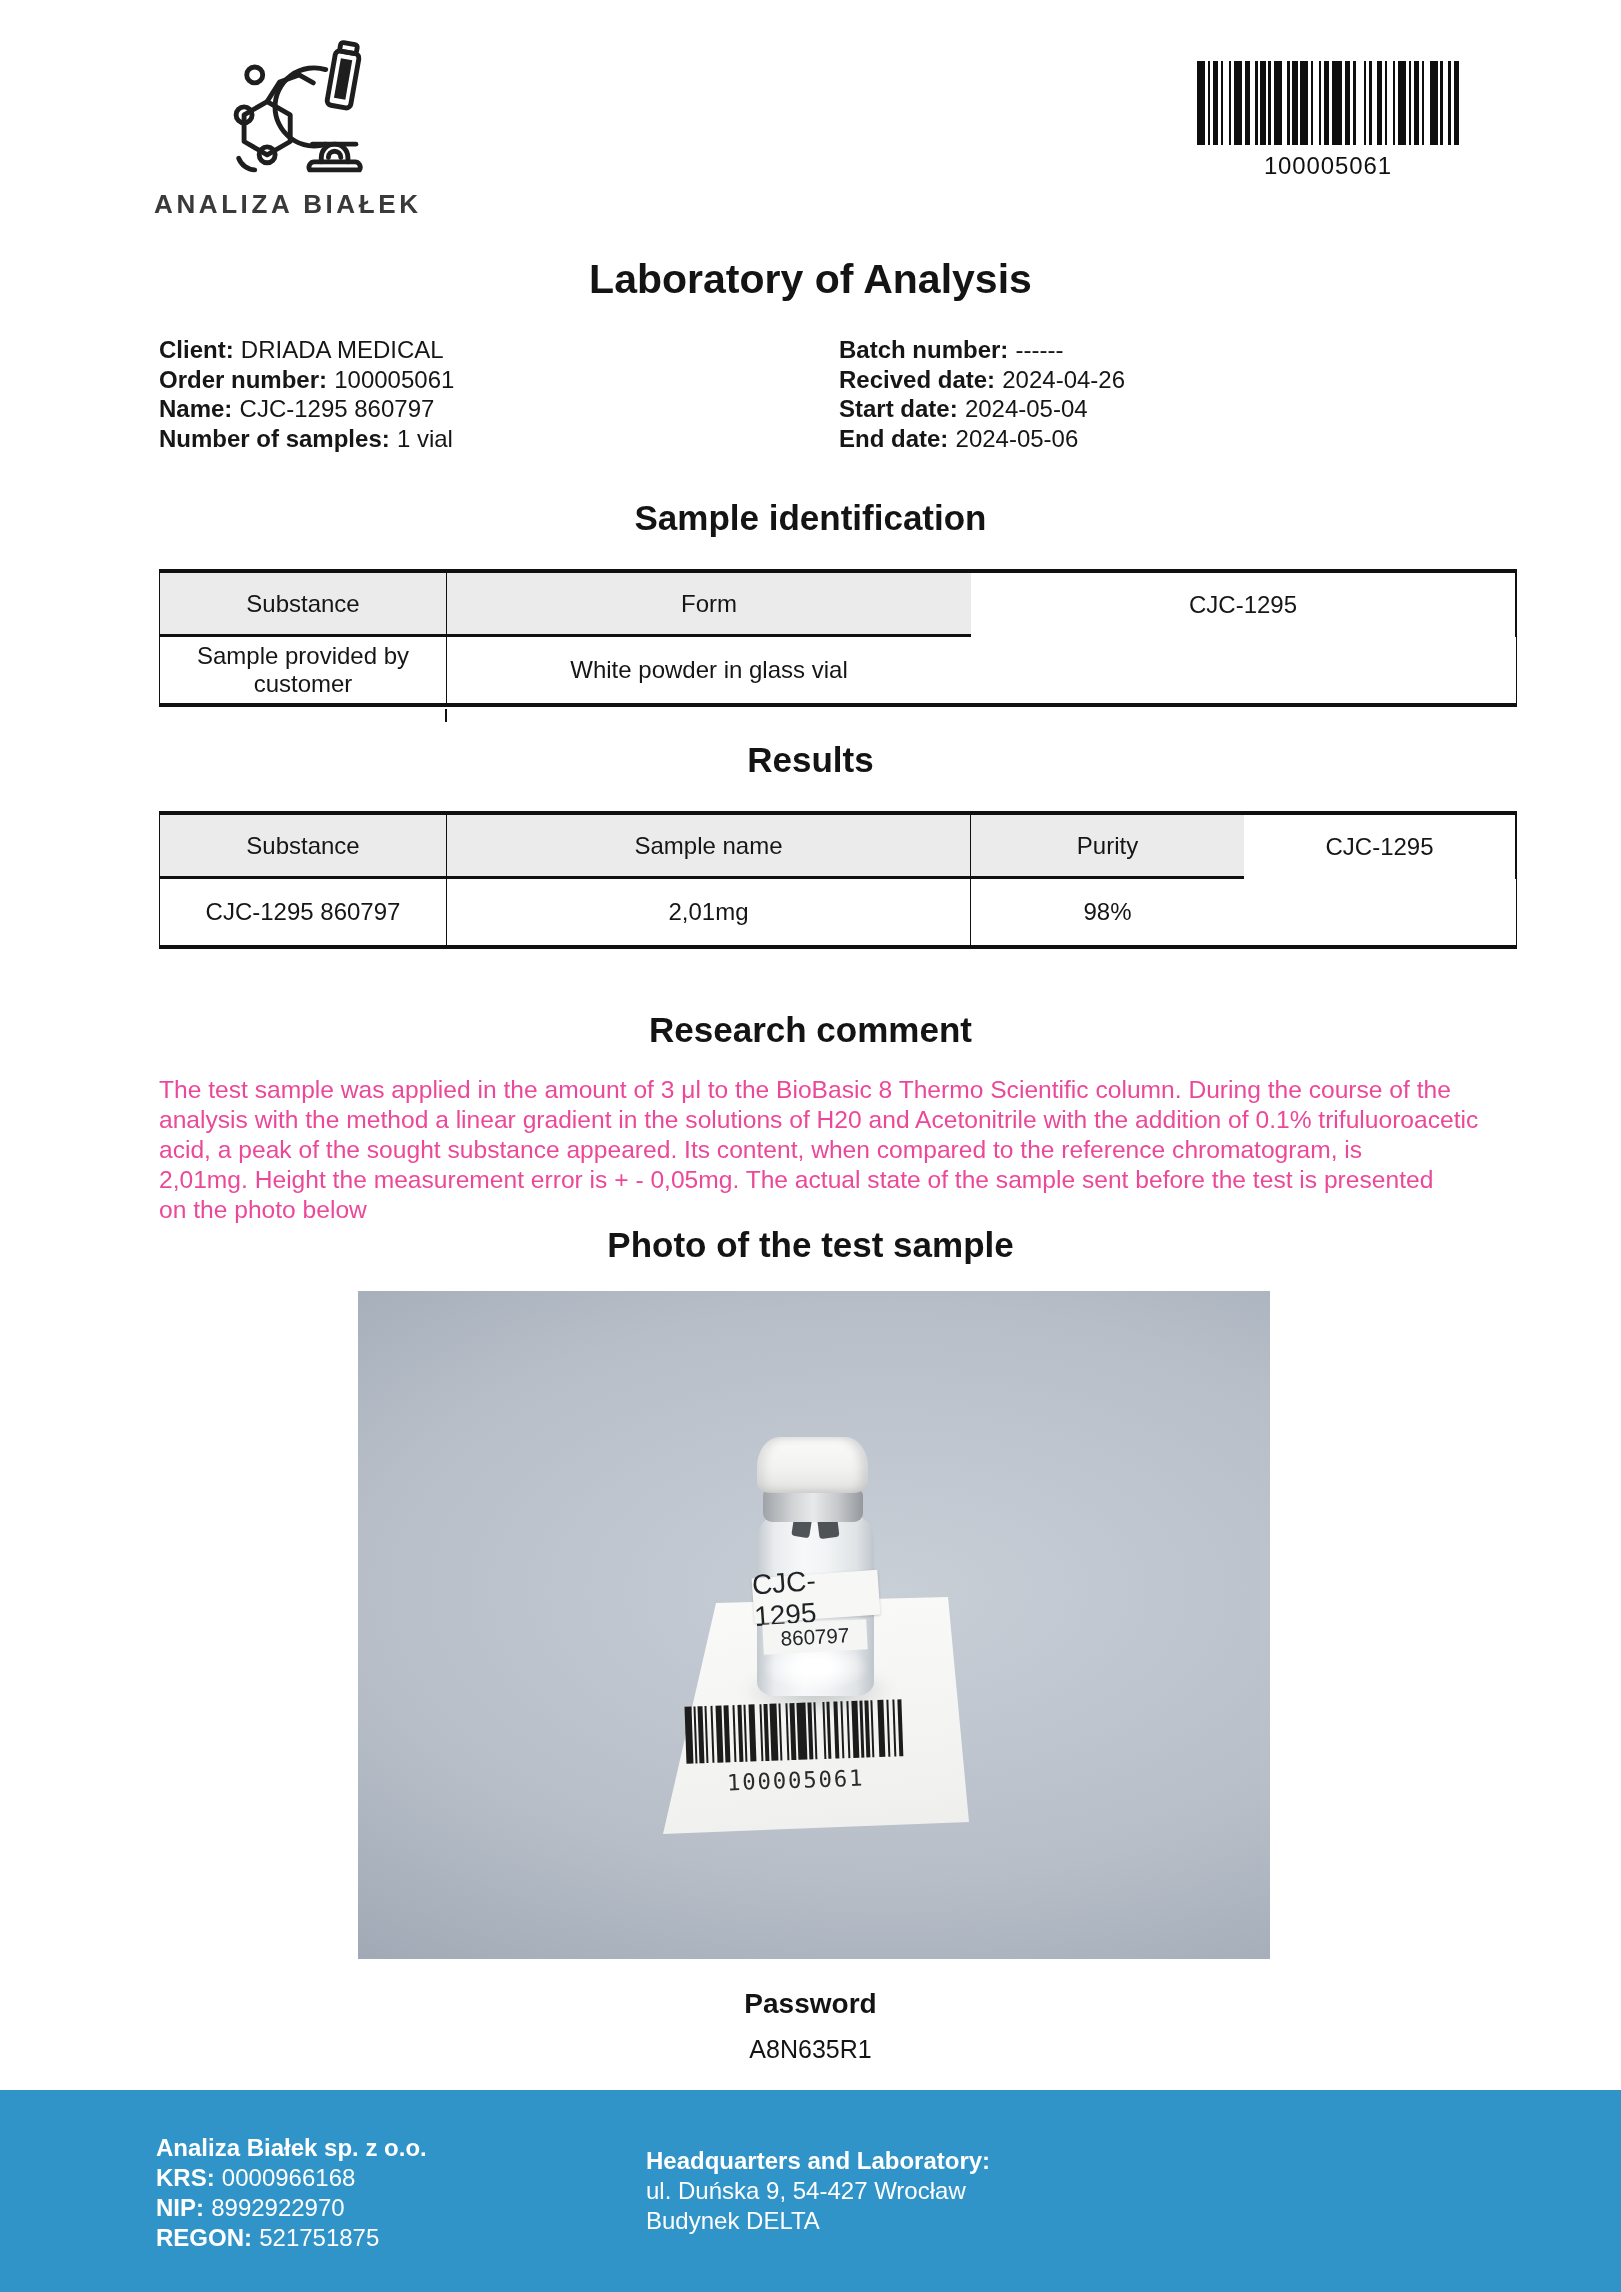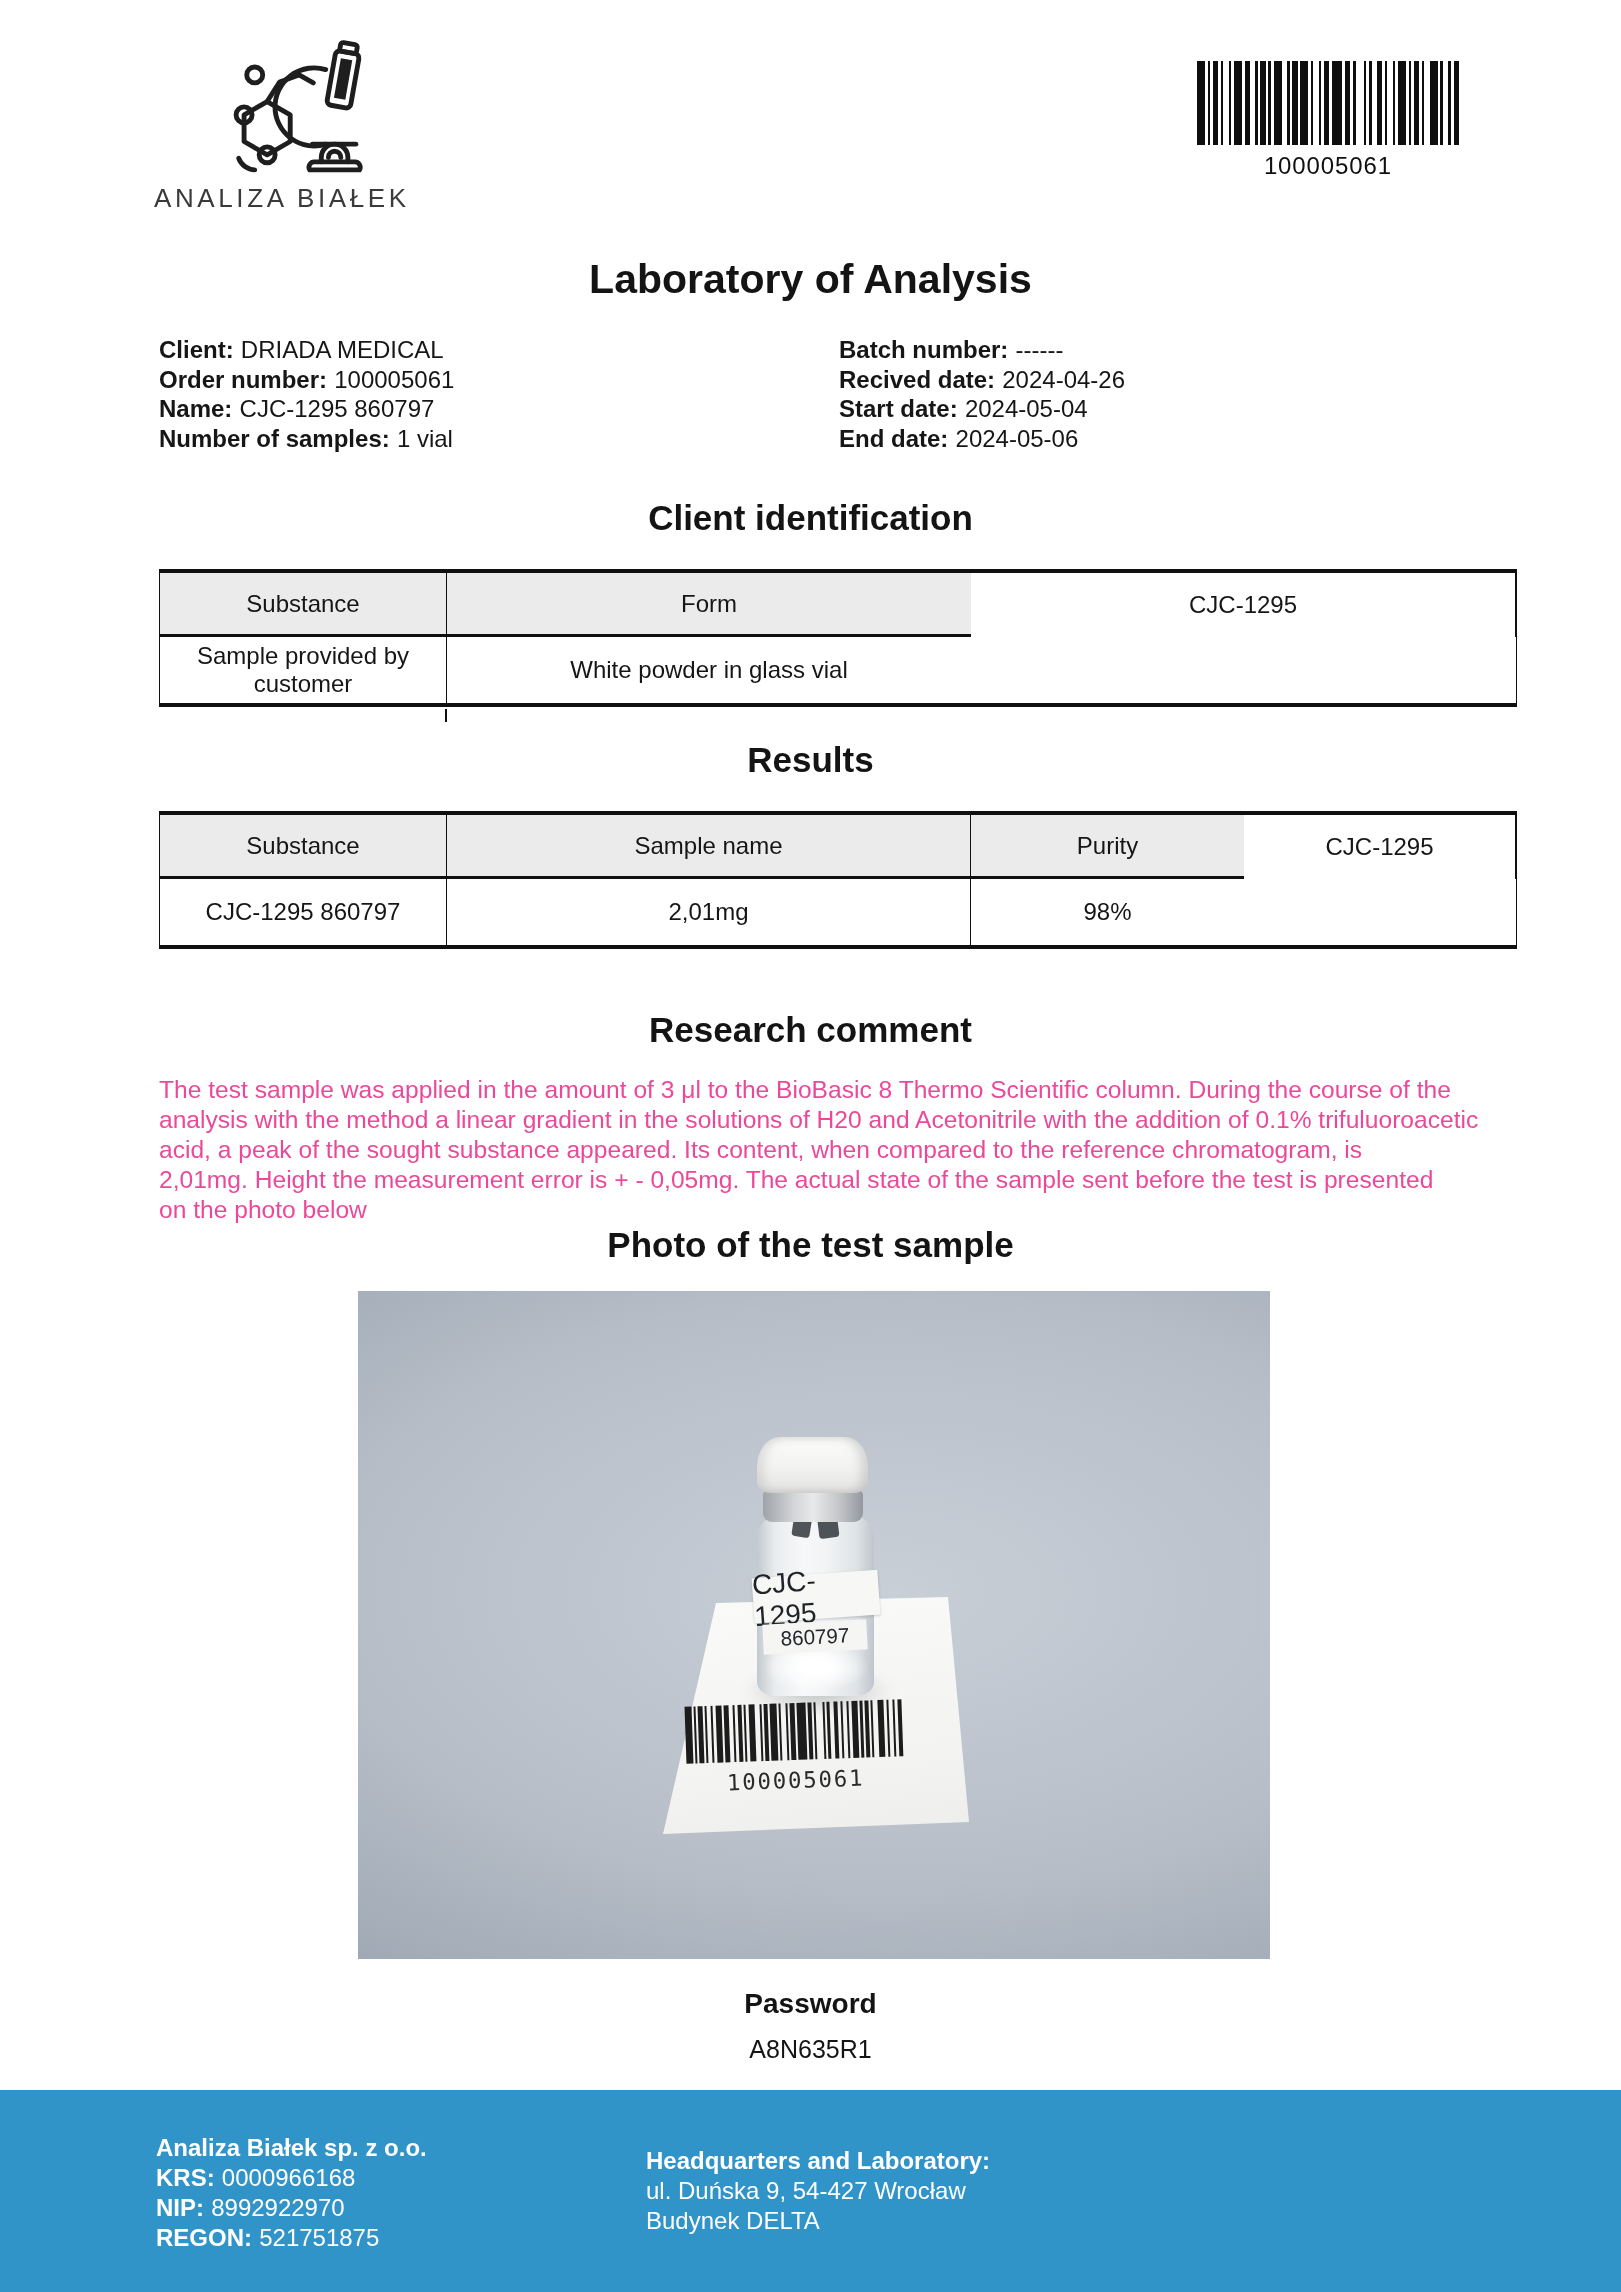--- a/index.html
+++ b/index.html
@@ -1,21 +1,21 @@
 <!DOCTYPE html>
 <html style="font-size:14.3px"><head>
 <meta charset="utf-8">
 <style>
   html,body{margin:0;padding:0;background:#ffffff;}
   body{width:1621px;height:2293px;position:relative;font-family:"Liberation Sans",sans-serif;color:#161616;overflow:hidden;}
   .abs{position:absolute;}
 
   
   #logo-icon{left:221px;top:39px;width:142px;height:134px;}
-  #logo-text{left:154px;top:183px;width:296px;font-size:26px;letter-spacing:3.6px;color:#3a3a3a;font-weight:400;white-space:nowrap;}
+  #logo-text{left:154px;top:189px;width:296px;font-size:26px;letter-spacing:3.6px;color:#3a3a3a;font-weight:700;white-space:nowrap;}
   #top-barcode-wrap{left:1197px;top:61px;width:262px;}
   .barcode{height:84px;color:#0e0e0e;}
   #top-barcode-number{text-align:center;font-size:24px;margin-top:7.2px;letter-spacing:0.9px;color:#111;}
 
   
   .h-center{left:0;width:100%;text-align:center;font-weight:700;color:#141414;}
   #title{top:256px;font-size:41px;}
   #h-sample{top:498px;font-size:35px;}
   #h-results{top:740px;font-size:35px;}
   #h-comment{top:1010px;font-size:35px;}
@@ -183,21 +183,21 @@
   <div class="info-line"><b>Name:</b><span>CJC-1295 860797</span></div>
   <div class="info-line"><b>Number of samples:</b><span>1 vial</span></div>
 </div>
 <div id="info-right" class="abs info-col">
   <div class="info-line"><b>Batch number:</b><span>------</span></div>
   <div class="info-line"><b>Recived date:</b><span>2024-04-26</span></div>
   <div class="info-line"><b>Start date:</b><span>2024-05-04</span></div>
   <div class="info-line"><b>End date:</b><span>2024-05-06</span></div>
 </div>
 
-<div id="h-sample" class="abs h-center">Client identification</div>
+<div id="h-sample" class="abs h-center">Sample identification</div>
 <div id="tbl-sample" class="abs tbl">
   <div class="cell hcell">Substance</div>
   <div class="cell hcell last">Form</div>
   <div class="cell">CJC-1295</div>
   <div class="cell">Sample provided by customer</div>
   <div class="cell last">White powder in glass vial</div>
 </div>
 <div id="tbl1-artifact" class="abs"></div>
 
 <div id="h-results" class="abs h-center">Results</div>

